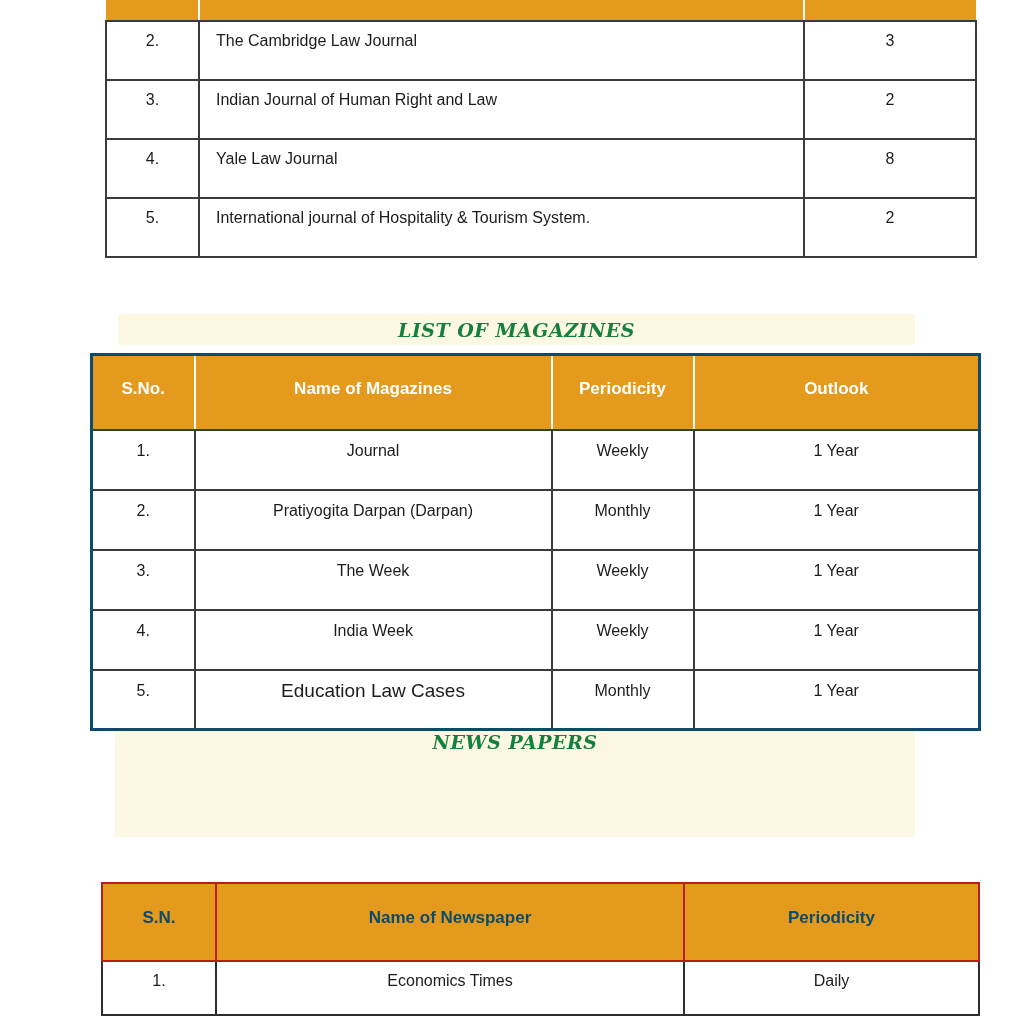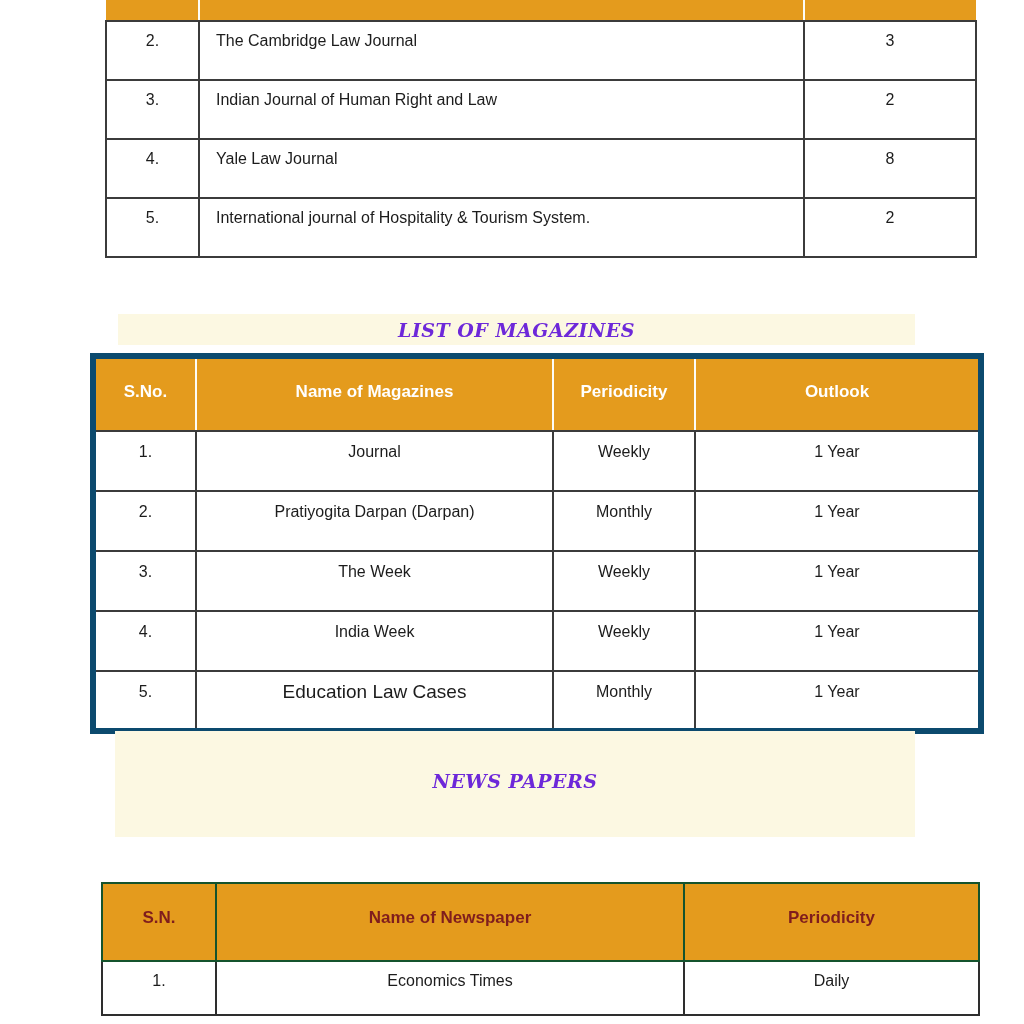--- a/index.html
+++ b/index.html
@@ -24,45 +24,45 @@
   }
   .journals td.c-sn{text-align:center;}
   .journals td.c-name{text-align:left;padding-left:16px;border-radius:29px;}
   .journals td.c-count{text-align:center;}
 
   
   .band{position:absolute;background:#FCF8E2;}
   .band-1{left:118px;top:314px;width:797px;height:31px;
     display:flex;align-items:center;justify-content:center;}
   .band-2{left:115px;top:731px;width:800px;height:106px;
-    display:flex;align-items:center;justify-content:center;padding-bottom:7px;box-sizing:border-box;}
+    display:flex;align-items:flex-start;justify-content:center;padding-bottom:7px;box-sizing:border-box;}
   .doc-heading{
     font-family:"DejaVu Serif",serif;font-weight:bold;font-style:italic;
-    font-size:19px;color:#6d28d9;letter-spacing:.5px;white-space:nowrap;
+    font-size:19px;color:#15803d;letter-spacing:.5px;white-space:nowrap;
   }
 
   
-  .magazines{left:90px;top:353px;width:888px;border:6px solid #0c4a6e;}
+  .magazines{left:90px;top:353px;width:888px;border:3px solid #0c4a6e;}
   .magazines th{
     background:#E49B1D;height:75px;color:#ffffff;font-size:17px;font-weight:bold;
     border-bottom:2px solid #3b3b3b;border-left:2px solid #fdfcf5;
     vertical-align:top;padding-top:23px;text-align:center;
   }
   .magazines th:first-child{border-left:none;}
   .magazines td{
     border:2px solid #3b3b3b;height:60px;vertical-align:top;padding-top:11px;
     font-size:16px;text-align:center;background:#ffffff;
   }
   .magazines tr.big-name td.c-name{font-size:19px;padding-top:9px;}
 
   
   .newspapers{left:101px;top:882px;width:877px;border:2px solid #2e2e2e;}
   .newspapers th{
-    background:#E49B1D;height:78px;color:#7f1d1d;font-size:17px;font-weight:bold;
-    border:2px solid #14532d;vertical-align:top;padding-top:24px;text-align:center;
+    background:#E49B1D;height:78px;color:#0c4a6e;font-size:17px;font-weight:bold;
+    border:2px solid #b91c1c;vertical-align:top;padding-top:24px;text-align:center;
   }
   .newspapers td{
     border:2px solid #2e2e2e;height:54px;vertical-align:top;padding-top:10px;
     font-size:16px;text-align:center;background:#ffffff;
   }
 </style>
 </head>
 <body>
 
 <div class="page">

